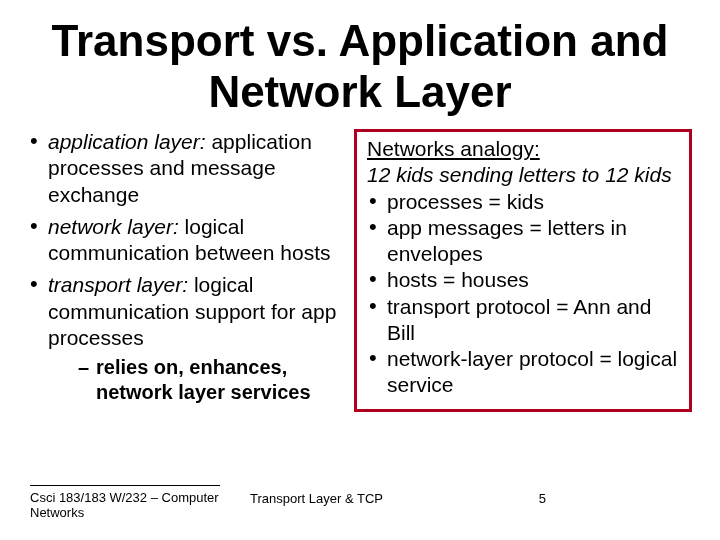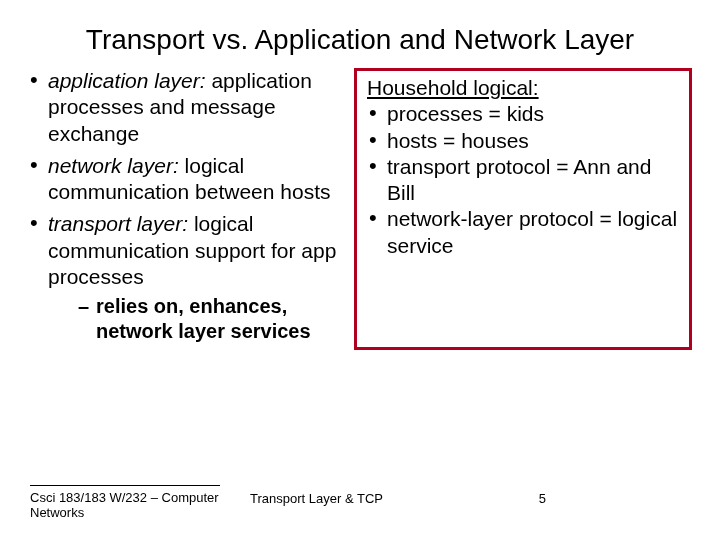--- a/index.html
+++ b/index.html
@@ -7,24 +7,24 @@
     width: 720px;
     height: 540px;
     background: #ffffff;
     font-family: "Comic Sans MS", "Comic Sans", cursive, sans-serif;
     color: #000;
     position: relative;
     overflow: hidden;
   }
   .title {
     text-align: center;
-    font-size: 28px;
+    font-size: 44px;
     line-height: 1.15;
-    padding: 24px 20px 12px 20px;
-    font-weight: normal;
+    padding: 16px 20px 12px 20px;
+    font-weight: bold;
   }
   .content {
     display: flex;
     padding: 0 28px;
     gap: 14px;
   }
   .left-col {
     flex: 1;
     font-size: 21px;
     line-height: 1.25;
@@ -132,23 +132,25 @@
       <li>
         <span class="ital">transport layer:</span><span> logical communication support for app processes</span>
         <ul class="sub">
           <li>relies on, enhances, network layer services</li>
         </ul>
       </li>
     </ul>
   </div>
 
   <div class="right-col">
-    <div class="heading">Household logical:</div>
+    <div class="heading">Networks analogy:</div>
+    <div class="subheading">12 kids sending letters to 12 kids</div>
     <ul class="bul">
       <li>processes = kids</li>
+      <li>app messages = letters in envelopes</li>
       <li>hosts = houses</li>
       <li>transport protocol = Ann and Bill</li>
       <li>network-layer protocol = logical service</li>
     </ul>
   </div>
 </div>
 
 <div class="footer">
   <div class="footer-left">
     <div class="line"></div>

